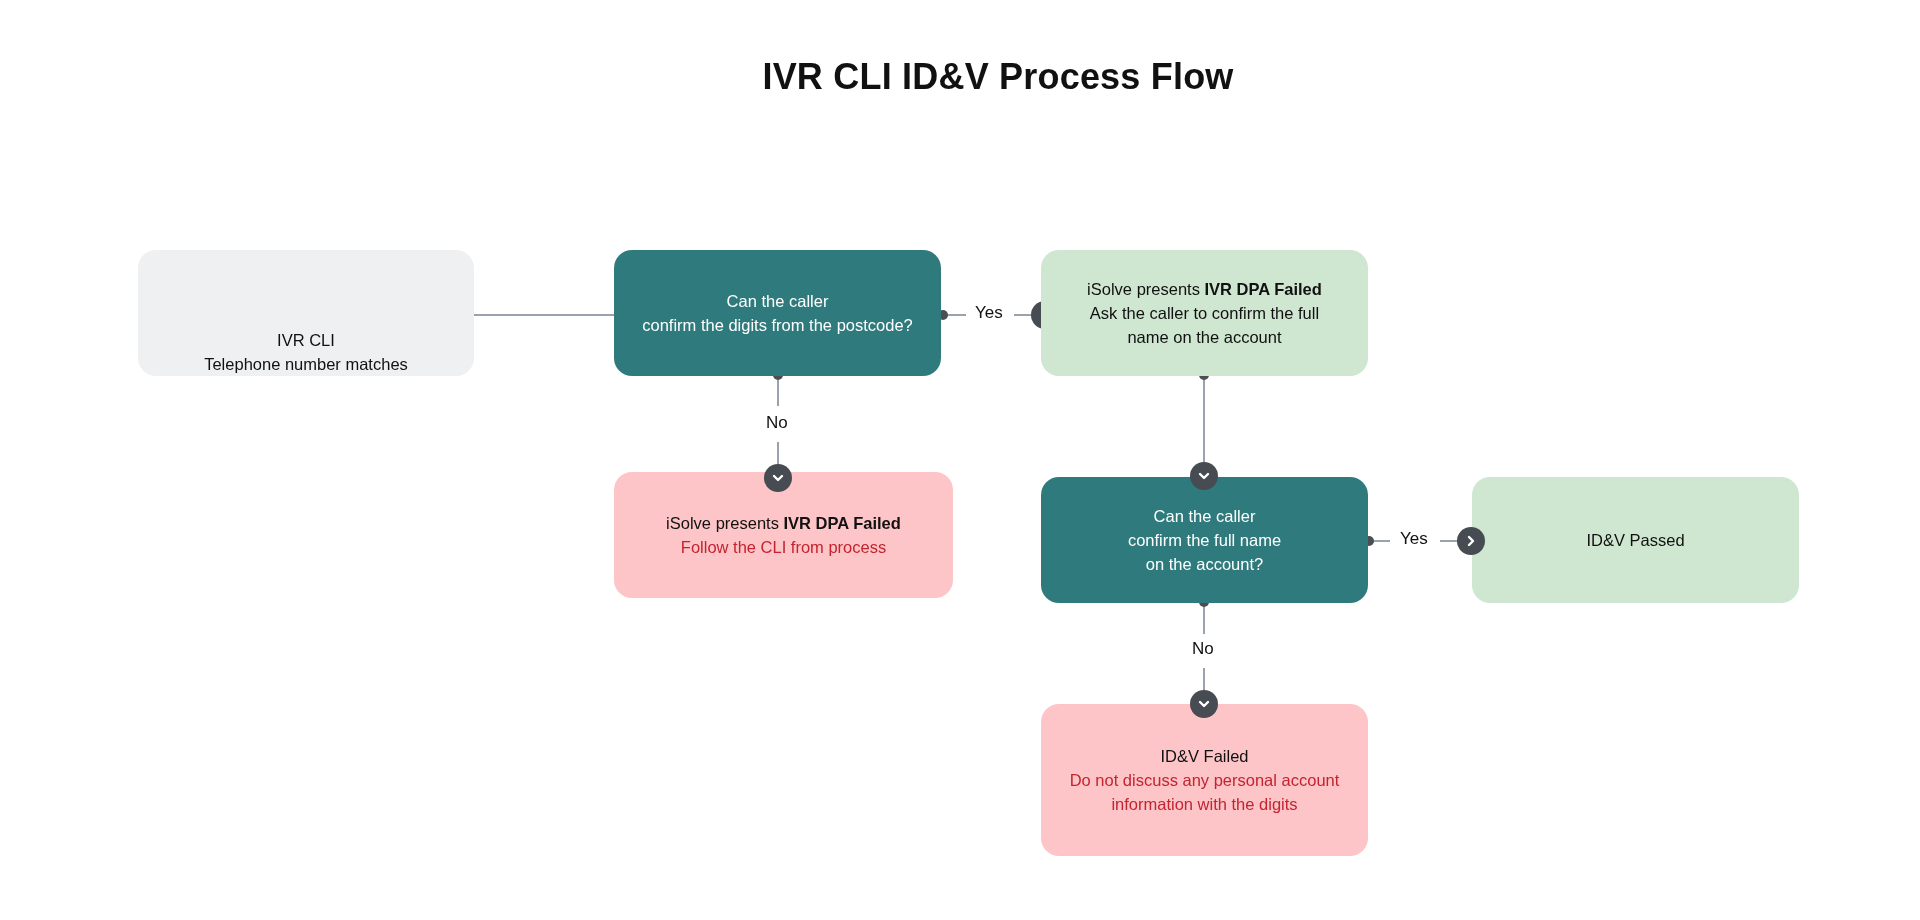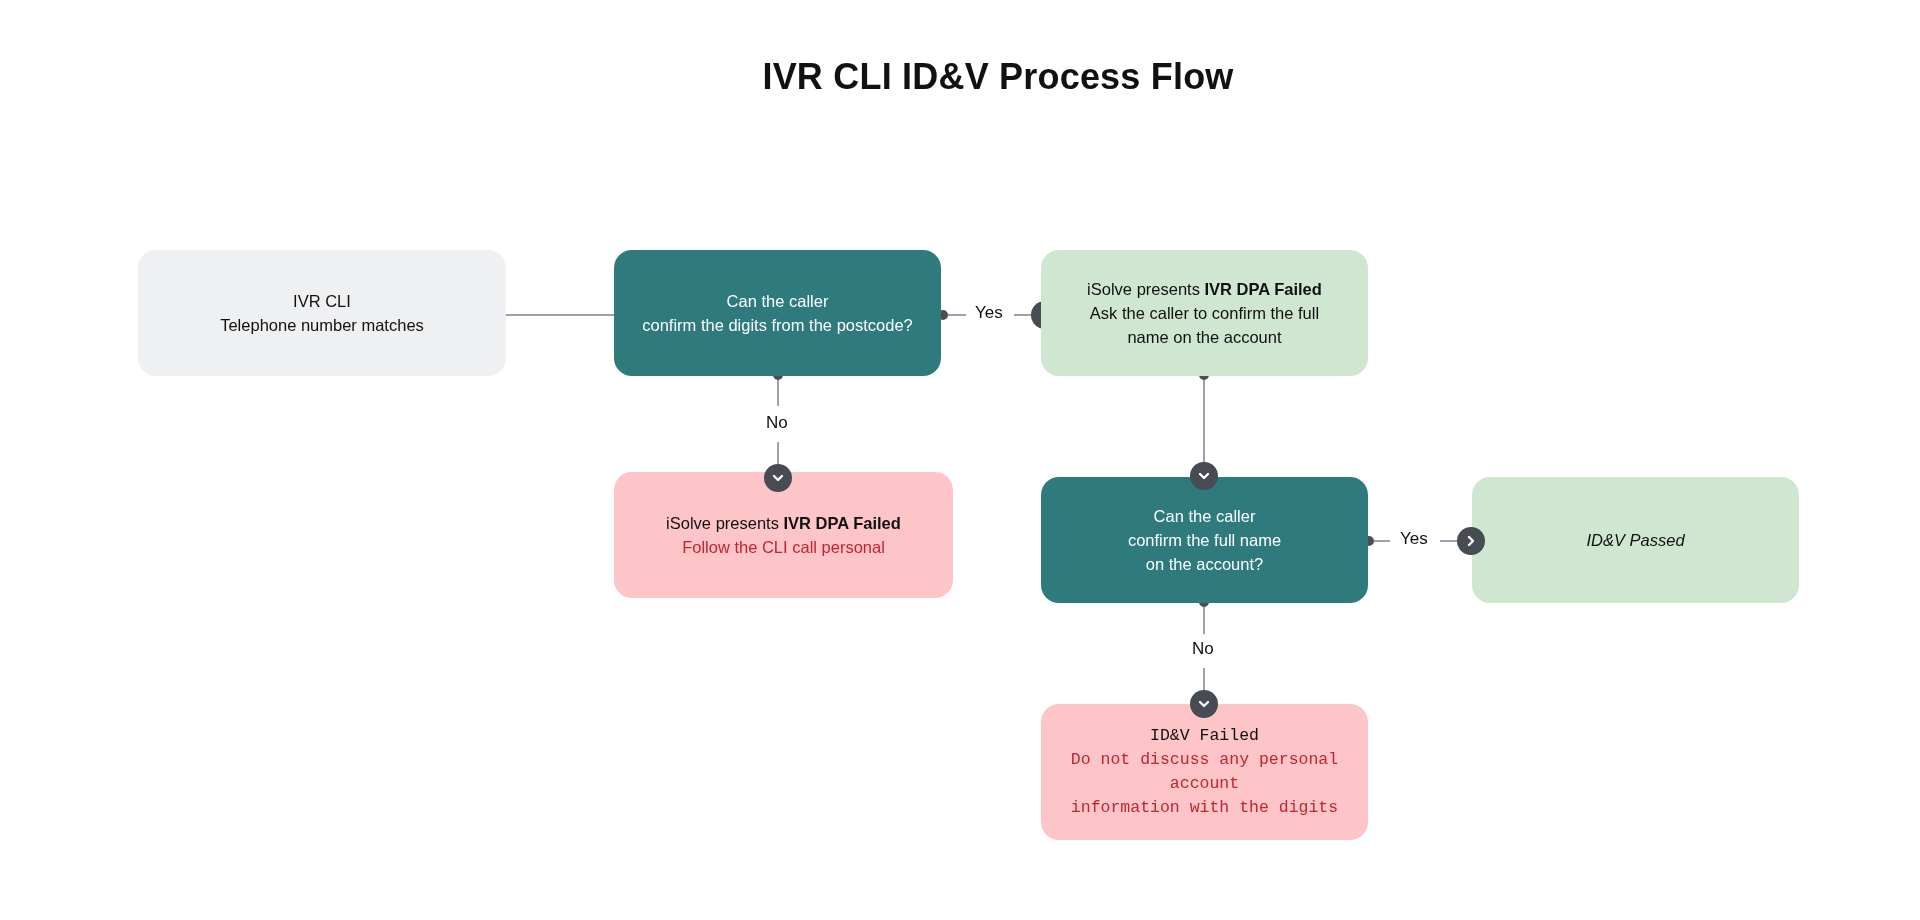--- a/index.html
+++ b/index.html
@@ -71,48 +71,48 @@
 <div class="line" style="left:1203px; top:602px; width:1.5px; height:32px;"></div>
 <div class="line" style="left:1203px; top:668px; width:1.5px; height:30px;"></div>
 <div class="dot" style="left:1199px; top:597px;"></div>
 <span class="edge-label" style="left:1188px; top:639px;">No</span>
 <div class="arrow" style="left:1190px; top:690px; z-index:2;">
   <svg viewBox="0 0 14 14">
       <path d="M3 5 L7 9 L11 5" fill="none" stroke="#fff" stroke-width="2.4" stroke-linecap="round" stroke-linejoin="round"></path>
     </svg>
 </div>
 
-<div class="node n-gray" style="left:138px; top:250px; width:368px; height:126px;">
+<div class="node n-gray" style="left:138px; top:250px; width:336px; height:126px;justify-content:flex-end;">
   <div>IVR CLI</div>
   <div>Telephone number matches</div>
 </div>
 
 <div class="node n-teal" style="left:614px; top:250px; width:327px; height:126px;">
   <div>Can the caller</div>
   <div>confirm the digits from the postcode?</div>
 </div>
 
 <div class="node n-green" style="left:1041px; top:250px; width:327px; height:126px;">
   <div><span>iSolve presents </span><b>IVR DPA Failed</b></div>
   <div>Ask the caller to confirm the full</div>
   <div>name on the account</div>
 </div>
 
 <div class="node n-red" style="left:614px; top:472px; width:339px; height:126px;">
   <div><span>iSolve presents </span><b>IVR DPA Failed</b></div>
-  <div class="red-text">Follow the CLI call personal</div>
+  <div class="red-text">Follow the CLI from process</div>
 </div>
 
 <div class="node n-teal" style="left:1041px; top:477px; width:327px; height:126px;">
   <div>Can the caller</div>
   <div>confirm the full name</div>
   <div>on the account?</div>
 </div>
 
-<div class="node n-green" style="left:1472px; top:477px; width:327px; height:126px;font-style:italic;">
+<div class="node n-green" style="left:1472px; top:477px; width:327px; height:126px;">
   <div>ID&amp;V Passed</div>
 </div>
 
-<div class="node n-red" style="left:1041px; top:704px; width:327px; height:136px;font-family:Liberation Mono, monospace;">
+<div class="node n-red" style="left:1041px; top:704px; width:327px; height:152px;">
   <div>ID&amp;V Failed</div>
   <div class="red-text">Do not discuss any personal account</div>
   <div class="red-text">information with the digits</div>
 </div>
 
 </body></html>

